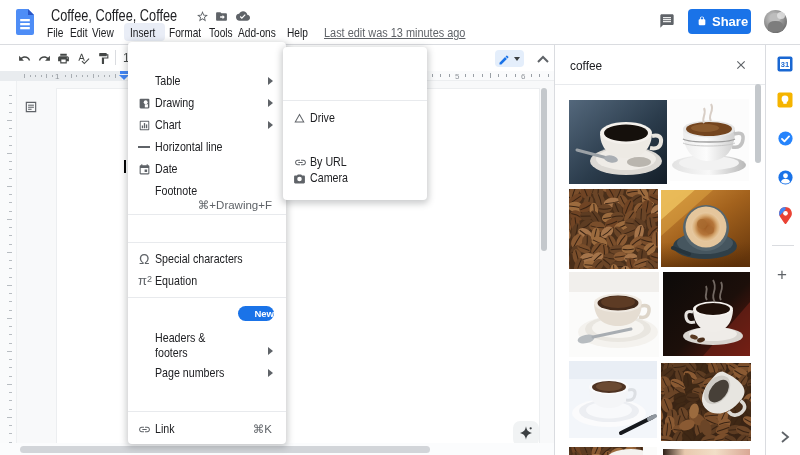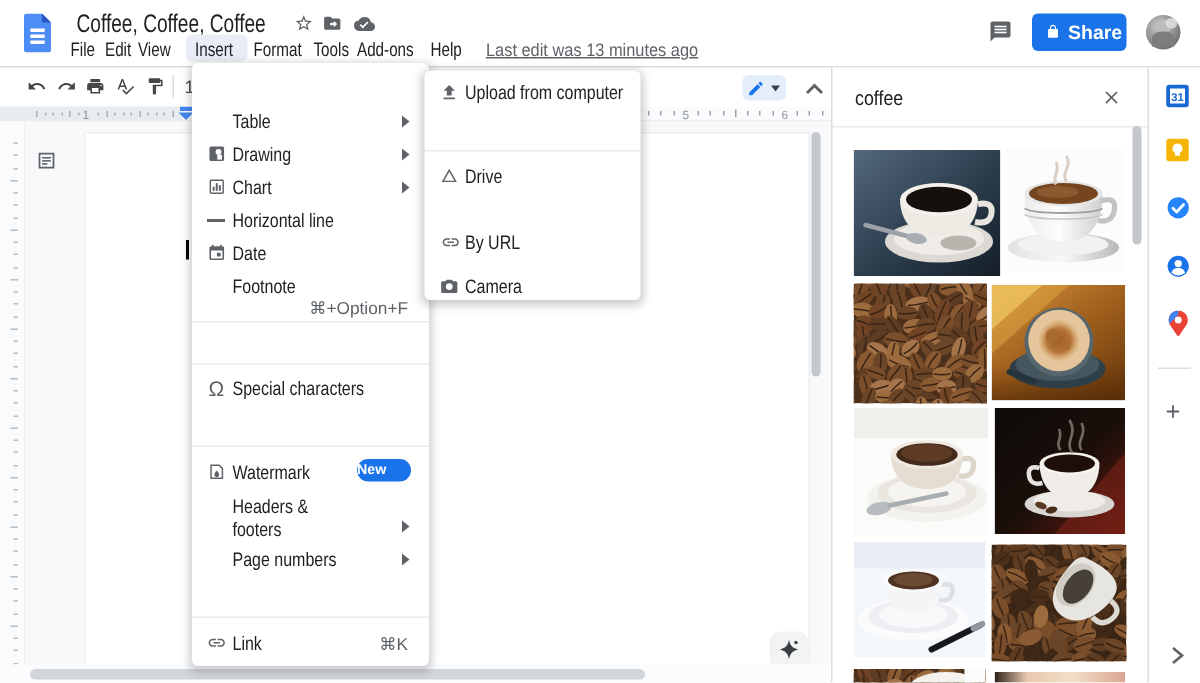--- a/index.html
+++ b/index.html
@@ -1404,73 +1404,66 @@
       </div>
       <div style="position:absolute;left:0;top:94px;width:100%;height:22px;">
         <div style="position:absolute;left:10px;top:4px;width:14px;height:14px">
           <div style="position:absolute;left:0;top:6px;width:12px;height:2.4px;background:#5f6368"></div>
         </div>
         <div style="position:absolute;left:27px;top:3px;font-size:13px;color:#202124;white-space:nowrap;transform:scaleX(0.82);transform-origin:0 0">Horizontal line</div>
       </div>
       <div style="position:absolute;left:0;top:138px;width:100%;height:22px;">
         <div style="position:absolute;left:27px;top:3px;font-size:13px;color:#202124;white-space:nowrap;transform:scaleX(0.82);transform-origin:0 0">Footnote</div>
       </div>
-      <div style="position:absolute;right:14px;top:156px;font-size:11.5px;color:#5f6368">⌘+Option+F</div>
+      <div style="position:absolute;right:14px;top:156px;font-size:11.5px;color:#5f6368">⌘+Drawing+F</div>
       <div style="position:absolute;left:0;top:172px;width:100%;height:1px;background:#e8eaed"></div>
       <div style="position:absolute;left:0;top:200px;width:100%;height:1px;background:#e8eaed"></div>
       <div style="position:absolute;left:0;top:206px;width:100%;height:22px;">
         <div style="position:absolute;left:10px;top:4px;width:14px;height:14px">
           <div style="position:absolute;left:1px;top:-1px;font-size:14px;color:#5f6368">Ω</div>
         </div>
         <div style="position:absolute;left:27px;top:3px;font-size:13px;color:#202124;white-space:nowrap;transform:scaleX(0.82);transform-origin:0 0">Special characters</div>
       </div>
+      <div style="position:absolute;left:0;top:228px;width:100%;height:22px;">
+        <div style="position:absolute;left:10px;top:4px;width:14px;height:14px">
+          <div style="position:absolute;left:0px;top:-1px;font-size:13px;color:#5f6368">π<span style="font-size:9px;vertical-align:3px">2</span></div>
+        </div>
+        <div style="position:absolute;left:27px;top:3px;font-size:13px;color:#202124;white-space:nowrap;transform:scaleX(0.82);transform-origin:0 0">Equation</div>
+      </div>
       <div style="position:absolute;left:0;top:255px;width:100%;height:1px;background:#e8eaed"></div>
-      <div style="position:absolute;left:0;top:262px;width:100%;height:22px;">
-        <div style="position:absolute;left:10px;top:4px;width:14px;height:14px"><svg width="13" height="13" viewBox="0 0 24 24">
-            <path fill="none" stroke="#5f6368" stroke-width="1.8" d="M5 3.9h10l4 4V20H5z"></path>
-            <path fill="#5f6368" d="M12 10.5s-3 3.2-3 5.2a3 3 0 0 0 6 0c0-2-3-5.2-3-5.2z"></path>
-          </svg></div>
-        <div style="position:absolute;left:27px;top:3px;font-size:13px;color:#202124;white-space:nowrap;transform:scaleX(0.82);transform-origin:0 0">Watermark</div>
-      </div>
-      <div style="position:absolute;right:12px;top:264px;width:36px;height:15px;background:#1a73e8;border-radius:8px;color:#fff;font-size:9.5px;font-weight:bold;text-align:left;line-height:15px">New</div>
+      <div style="position:absolute;right:12px;top:264px;width:36px;height:15px;background:#1a73e8;border-radius:8px;color:#fff;font-size:9.5px;font-weight:bold;text-align:right;line-height:15px">New</div>
       <div style="position:absolute;left:27px;top:289px;font-size:13px;color:#202124;line-height:14.5px;transform:scaleX(0.82);transform-origin:0 0">Headers &amp;<br>footers</div>
       <div style="position:absolute;left:140px;top:305px;width:0;height:0;border-left:5px solid #5f6368;border-top:4px solid transparent;border-bottom:4px solid transparent"></div>
       <div style="position:absolute;left:0;top:320px;width:100%;height:22px;">
         <div style="position:absolute;left:27px;top:3px;font-size:13px;color:#202124;white-space:nowrap;transform:scaleX(0.82);transform-origin:0 0">Page numbers</div>
         <div style="position:absolute;right:13px;top:7px;width:0;height:0;border-left:5px solid #5f6368;border-top:4px solid transparent;border-bottom:4px solid transparent"></div>
       </div>
       <div style="position:absolute;left:0;top:369px;width:100%;height:1px;background:#e8eaed"></div>
       <div style="position:absolute;left:0;top:376px;width:100%;height:22px;">
         <div style="position:absolute;left:10px;top:4px;width:14px;height:14px"><svg width="13" height="13" viewBox="0 0 24 24">
             <path fill="#5f6368" d="M3.9 12c0-1.7 1.4-3.1 3.1-3.1h4V7H7c-2.8 0-5 2.2-5 5s2.2 5 5 5h4v-1.9H7c-1.7 0-3.1-1.4-3.1-3.1zM8 13h8v-2H8v2zm9-6h-4v1.9h4c1.7 0 3.1 1.4 3.1 3.1s-1.4 3.1-3.1 3.1h-4V17h4c2.8 0 5-2.2 5-5s-2.2-5-5-5z"></path>
           </svg></div>
         <div style="position:absolute;left:27px;top:3px;font-size:13px;color:#202124;white-space:nowrap;transform:scaleX(0.82);transform-origin:0 0">Link</div>
       </div>
       <div style="position:absolute;right:14px;top:380px;font-size:11.5px;color:#5f6368">⌘K</div>
     </div>
     <div class="abs" style="left:283px;top:47px;width:144px;height:153px;background:#fff;border-radius:4px;box-shadow:0 2px 6px 2px rgba(60,64,67,.25)">
-      <div style="position:absolute;left:0;top:4px;width:100%;height:22px;">
-        <div style="position:absolute;left:10px;top:4px;width:14px;height:14px"><svg width="13" height="13" viewBox="0 0 24 24">
-            <path fill="#5f6368" d="M9 16h6v-6h4l-7-7-7 7h4zm-4 2.5h14v2H5z"></path>
-          </svg></div>
-        <div style="position:absolute;left:27px;top:3px;font-size:13px;color:#202124;white-space:nowrap;transform:scaleX(0.82);transform-origin:0 0">Upload from computer</div>
-      </div>
       <div style="position:absolute;left:0;top:53px;width:100%;height:1px;background:#e8eaed"></div>
       <div style="position:absolute;left:0;top:60px;width:100%;height:22px;">
         <div style="position:absolute;left:10px;top:4px;width:14px;height:14px"><svg width="13" height="13" viewBox="0 0 24 24">
             <path fill="#5f6368" fill-rule="evenodd" d="M12 2.8l9.4 16.4H2.6L12 2.8zm0 3.6l-6.3 11h12.6L12 6.4z"></path>
           </svg></div>
         <div style="position:absolute;left:27px;top:3px;font-size:13px;color:#202124;white-space:nowrap;transform:scaleX(0.82);transform-origin:0 0">Drive</div>
       </div>
       <div style="position:absolute;left:0;top:104px;width:100%;height:22px;text-align:right;">
         <div style="position:absolute;left:10px;top:4px;width:14px;height:14px"><svg width="13" height="13" viewBox="0 0 24 24">
             <path fill="#5f6368" d="M3.9 12c0-1.7 1.4-3.1 3.1-3.1h4V7H7c-2.8 0-5 2.2-5 5s2.2 5 5 5h4v-1.9H7c-1.7 0-3.1-1.4-3.1-3.1zM8 13h8v-2H8v2zm9-6h-4v1.9h4c1.7 0 3.1 1.4 3.1 3.1s-1.4 3.1-3.1 3.1h-4V17h4c2.8 0 5-2.2 5-5s-2.2-5-5-5z"></path>
           </svg></div>
         <div style="position:absolute;left:27px;top:3px;font-size:13px;color:#202124;white-space:nowrap;transform:scaleX(0.82);transform-origin:0 0">By URL</div>
       </div>
-      <div style="position:absolute;left:0;top:133px;width:100%;height:22px;">
+      <div style="position:absolute;left:0;top:120px;width:100%;height:22px;">
         <div style="position:absolute;left:10px;top:4px;width:14px;height:14px"><svg width="13" height="13" viewBox="0 0 24 24">
             <path fill="#5f6368" d="M20 6.5h-3.2L15 4.5H9L7.2 6.5H4c-1.1 0-2 .9-2 2V19c0 1.1.9 2 2 2h16c1.1 0 2-.9 2-2V8.5c0-1.1-.9-2-2-2zm-8 10.7a4.2 4.2 0 1 1 0-8.4 4.2 4.2 0 0 1 0 8.4z"></path>
             <circle cx="12" cy="13" r="2.4" fill="#fff"></circle>
           </svg></div>
         <div style="position:absolute;left:27px;top:3px;font-size:13px;color:#202124;white-space:nowrap;transform:scaleX(0.82);transform-origin:0 0">Camera</div>
       </div>
     </div>
   </div>
 </body></html>

